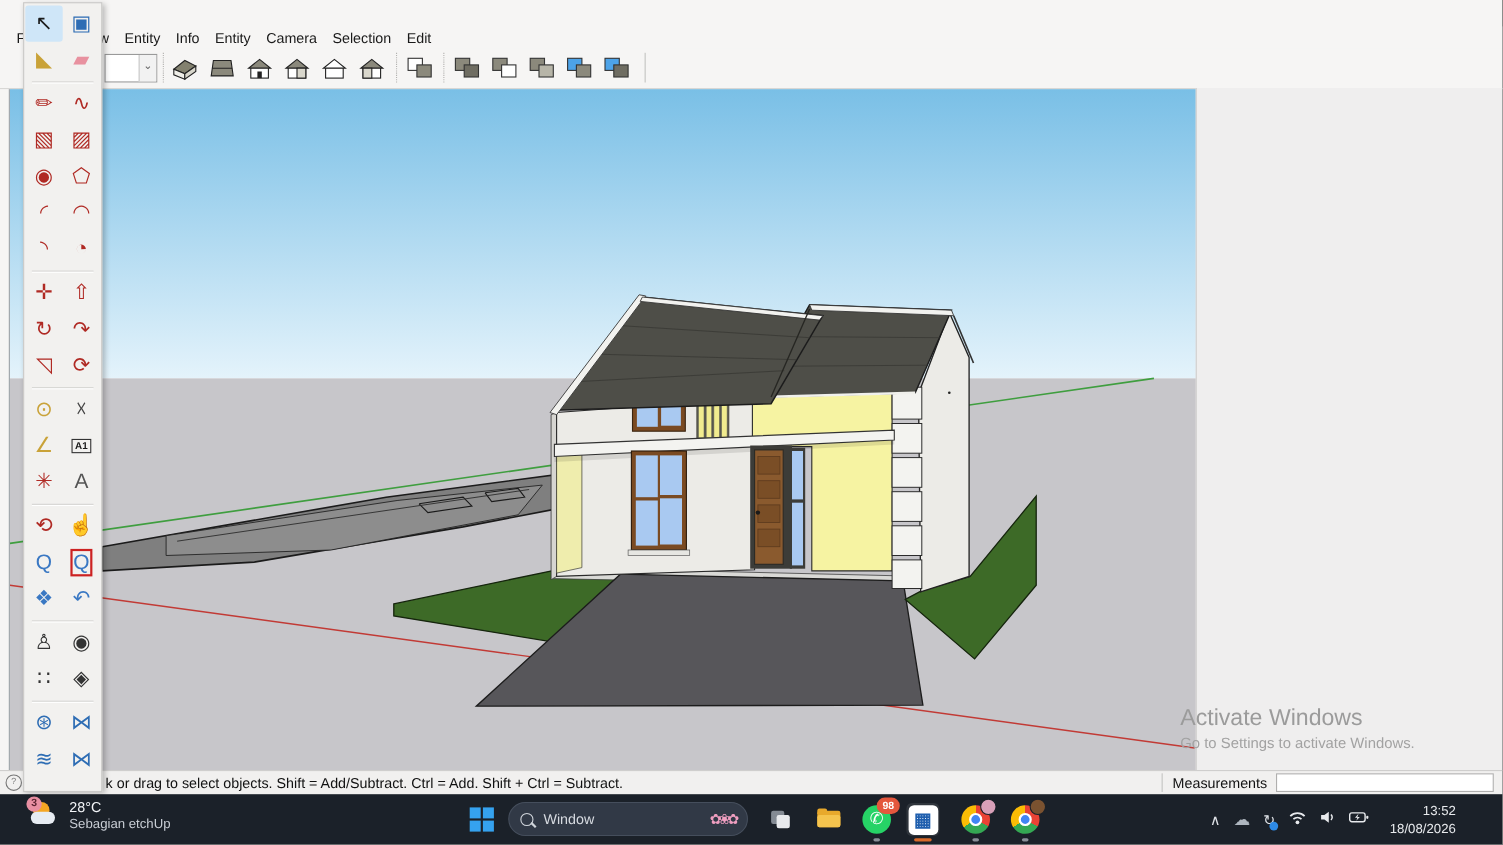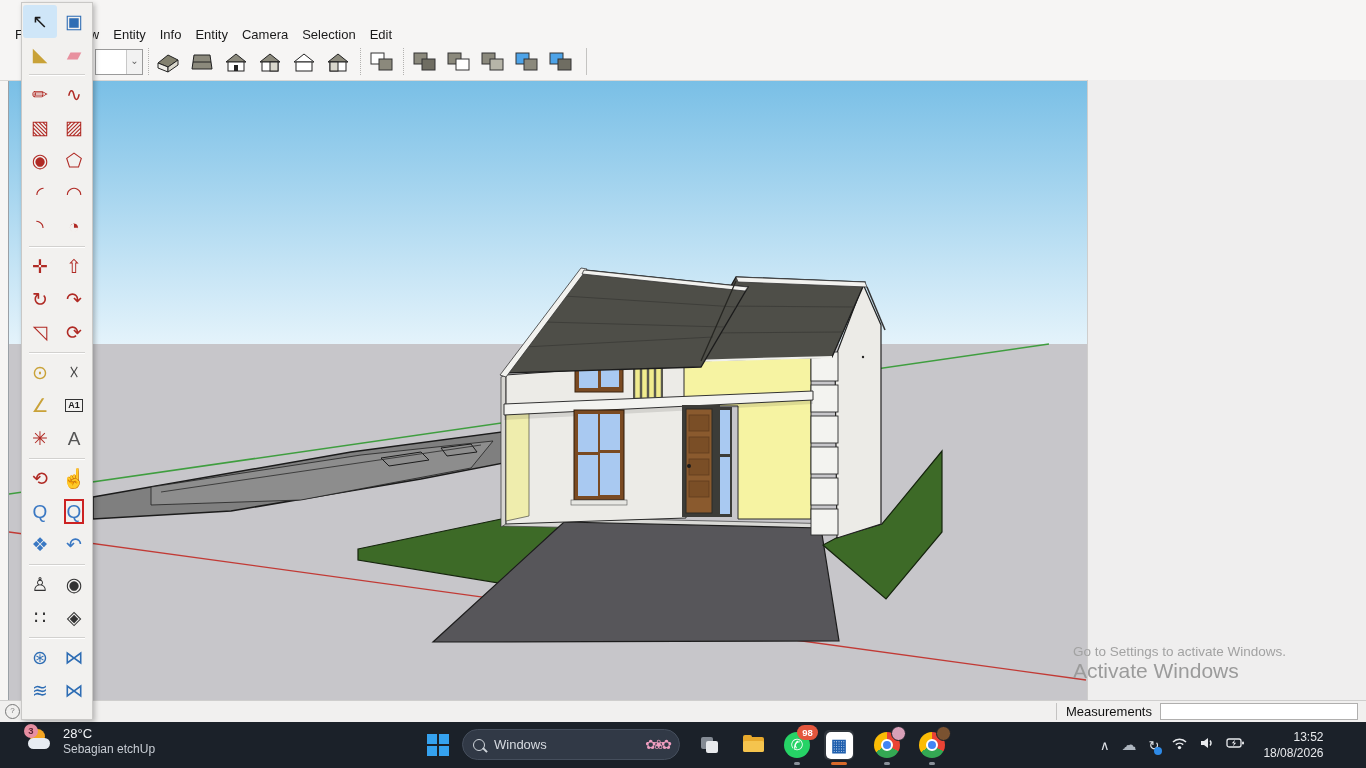--- a/index.html
+++ b/index.html
@@ -371,22 +371,22 @@
         <line x1="563" y1="296" x2="735" y2="307" stroke="#3a3a36" stroke-width="0.8"></line>
         <polygon points="499,375 580,268 586,269 505,377" fill="#f2f2ef" stroke="#333" stroke-width="0.8"></polygon>
         <polygon points="583,270 747,287 744,291 581,274" fill="#f2f2ef" stroke="#333" stroke-width="0.8"></polygon>
         <line x1="735" y1="281" x2="700" y2="361" stroke="#262622" stroke-width="1.2"></line>
       </g>
       <circle cx="862" cy="357" r="1.2" fill="#222"></circle>
     </svg>
   </div>
 
   <div id="watermark" class="abs">
+    <div id="wm1">Activate Windows</div>
     <div id="wm2">Go to Settings to activate Windows.</div>
-    <div id="wm1">Activate Windows</div>
   </div>
 
   <div id="tray" class="abs"></div>
   <div id="tray-titlebar" class="abs">
     <span id="tray-title">Default Tray</span>
     <span id="tray-pin">
       <svg width="12" height="14" viewBox="0 0 12 14">
           <path d="M3,1 h6 v1.5 h-1.2 l0.6,4 1.8,1.2 v1.5 h-3.6 v3.4 l-0.6,1.2 -0.6,-1.2 v-3.4 h-3.6 v-1.5 l1.8,-1.2 0.6,-4 h-1.2 z" fill="#444"></path>
         </svg>
     </span>
@@ -580,20 +580,21 @@
       <div class="pal-tool">
         <span class="pg" style="color: rgb(46, 109, 180);">≋</span>
       </div>
       <div class="pal-tool">
         <span class="pg" style="color: rgb(46, 109, 180);">⋈</span>
       </div>
     </div>
 
   <div id="statusbar" class="abs">
     <div id="geo-icon" class="abs">?</div>
+    <div id="status-hint" class="abs">k or drag to select objects. Shift = Add/Subtract. Ctrl = Add. Shift + Ctrl = Subtract.</div>
     <div id="status-div" class="abs"></div>
     <div id="measurements-label" class="abs">Measurements</div>
     <input id="measurements-input" class="abs" value="" style="">
   </div>
 
   <div id="taskbar" class="abs">
     <div id="weather" class="abs">
       <div id="weather-icon">
         <div id="w-sun"></div>
         <div id="w-cloud"></div>
@@ -607,21 +608,21 @@
 
     <div id="start-btn" class="abs">
       <span class="winsq"></span>
       <span class="winsq"></span>
       <span class="winsq"></span>
       <span class="winsq"></span>
     </div>
 
     <div id="search-pill" class="abs">
       <span id="search-mag"></span>
-      <span id="search-label">Windows</span>
+      <span id="search-label">Window</span>
       <span id="search-blossom">✿❀✿</span>
     </div>
 
     <div id="app-taskview" class="abs tb-app" style="position:absolute;">
       <span class="tv-b"></span>
       <span class="tv-f"></span>
     </div>
 
     <div id="app-explorer" class="abs tb-app">
       <span class="folder-tab"></span>

